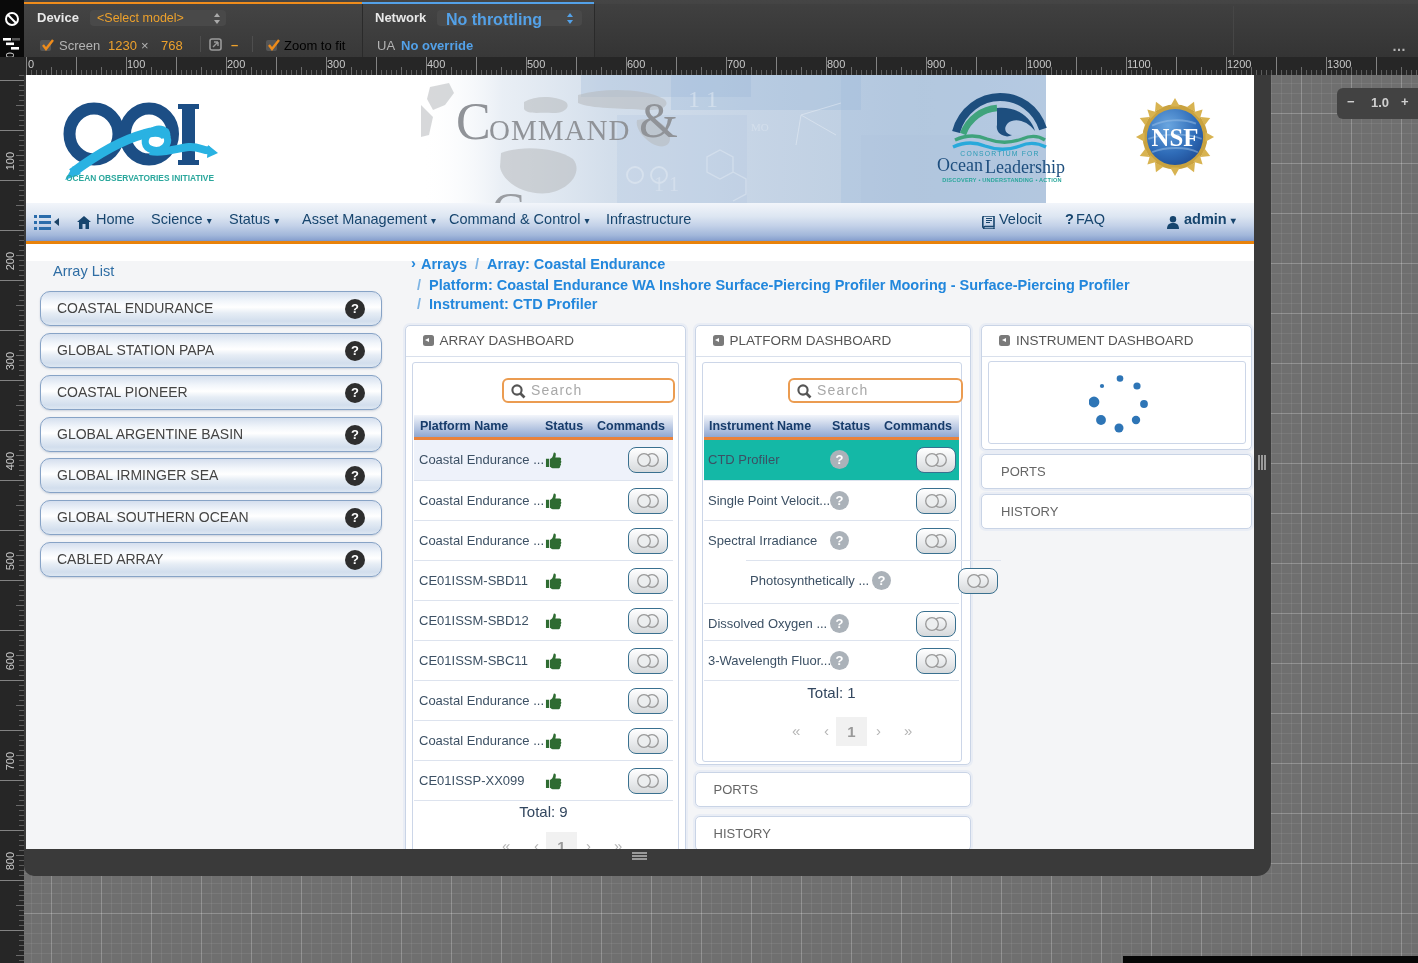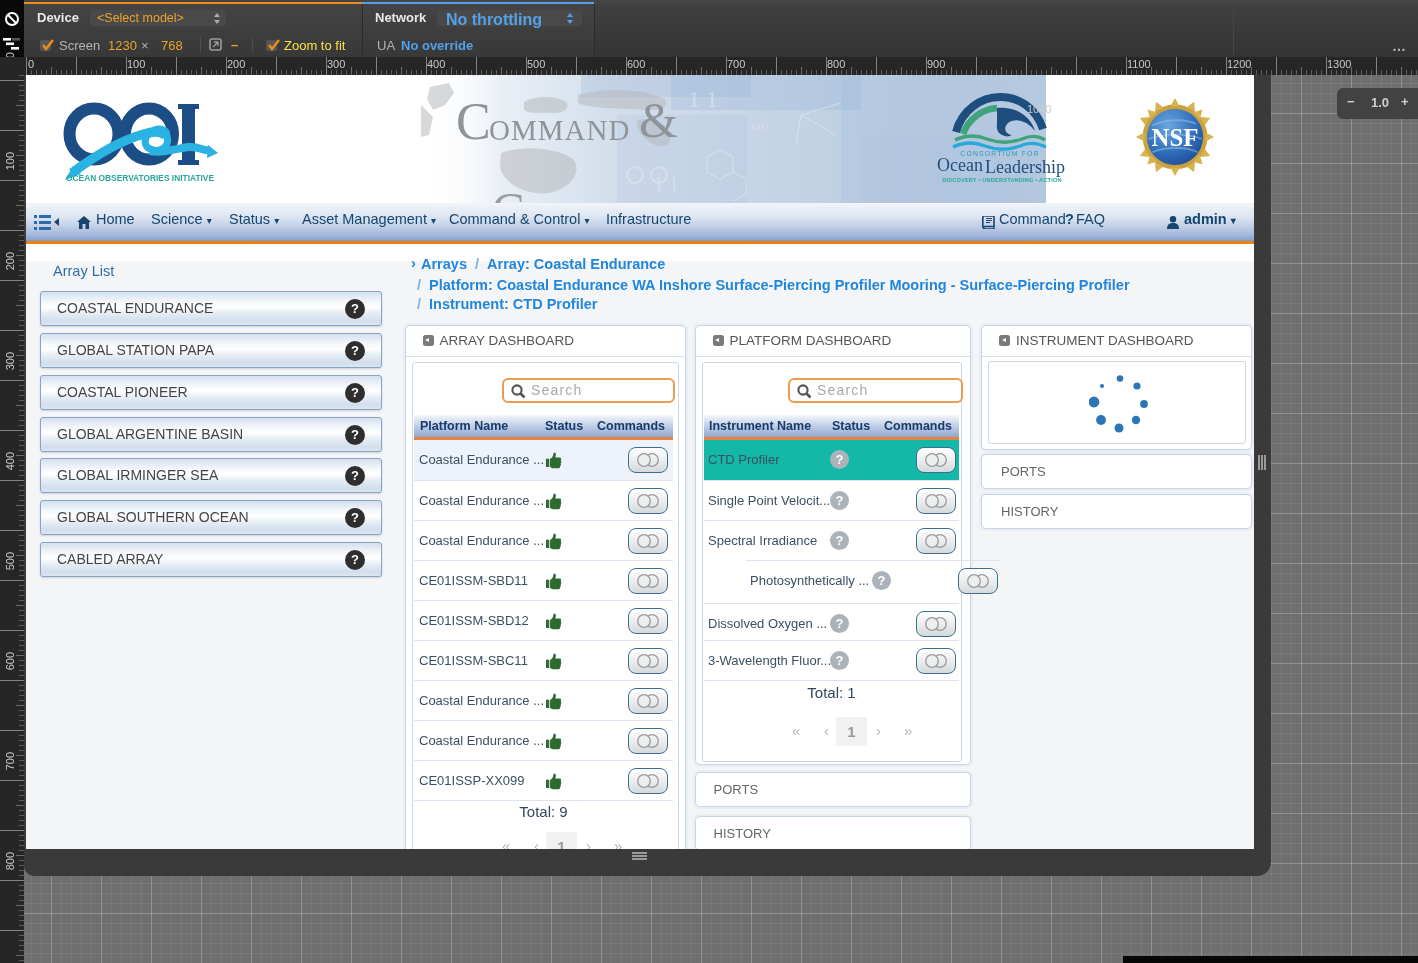--- a/index.html
+++ b/index.html
@@ -52,21 +52,21 @@
   #screen{position:absolute;left:26px;top:75px;width:1228px;height:774px;background:#fff;overflow:hidden;}
   #zoompill{position:absolute;left:1337px;top:88px;width:81px;height:31px;background:#424242;border-radius:6px 0 0 6px;color:#cfcfcf;font-size:13px;}
   #blackbar{position:absolute;left:1123px;top:956px;width:295px;height:7px;background:#070707;}
   
   .nav{position:absolute;left:0;top:128px;width:1228px;height:41px;
      background:linear-gradient(#f2f5fa,#dde6f2 35%,#c3d1e8 60%,#a2b7da 85%,#8aa2cf 97%,#7b95c8);
      border-bottom:3px solid #e8820a;font-size:14.5px;color:#17456e;}
   .navitem{position:absolute;top:8px;color:#17456e;}
   .content{position:absolute;left:0;top:172px;width:1228px;height:602px;background:#fff;}
   .contbg{position:absolute;left:0;top:14px;width:1228px;height:588px;background:#f4f5f7;}
-  .sidebtn{position:absolute;left:14px;width:342px;height:35px;border:1px solid #87a3c6;border-radius:3px;
+  .sidebtn{position:absolute;left:14px;width:342px;height:35px;border:1px solid #87a3c6;border-radius:10px;
      background:linear-gradient(#d5dfee,#f2f6fb 28%,#ffffff 46%,#e6edf5 64%,#d2deed 88%,#dde7f2);
      font-size:14px;color:#444;line-height:33px;padding-left:16px;box-shadow:0 1px 2px rgba(120,140,170,.35);}
   .qmark{position:absolute;right:16px;top:7px;width:20px;height:20px;border-radius:50%;background:#2e2e2e;color:#fff;
      font-size:13px;font-weight:bold;text-align:center;line-height:20px;}
   .crumb{position:absolute;font-size:14.5px;font-weight:bold;color:#2287dc;}
   .panel{position:absolute;background:#fff;border:1px solid #c9d4e6;border-radius:5px;box-shadow:0 0 0 2px rgba(200,215,240,.25);}
   .phead{position:absolute;left:0;top:0;right:0;height:31px;border-bottom:1px solid #d9e0ec;font-size:13.5px;color:#555;line-height:30px;}
   .pbody{position:absolute;background:#fff;border:1px solid #ccd6e8;border-radius:3px;}
   .collico{display:inline-block;width:11px;height:11px;background:#7a7a7a;border-radius:2.5px;position:relative;vertical-align:-1px;margin-right:6px;}
   .collico:after{content:"";position:absolute;left:2.5px;top:3px;border-right:4px solid #fff;border-top:2.5px solid transparent;border-bottom:2.5px solid transparent;}
@@ -123,21 +123,21 @@
       <rect x="1" y="1" width="11" height="11" rx="2" fill="none" stroke="#9a9a9a" stroke-width="1.6"></rect>
       <path d="M4 9l5-5M9 4v4M9 4H5" stroke="#9a9a9a" stroke-width="1.4" fill="none"></path>
     </svg>
   <span class="tborange" style="left:231px;top:37px;font-weight:bold">–</span>
   <div class="tbsep" style="left:252px;top:36px;height:16px;background:#4e4e4e"></div>
   <div class="cbx" style="left:266px;top:40px">
       <svg width="16" height="16" viewBox="0 0 16 16">
         <path d="M3 8l3 4 7-9" fill="none" stroke="#ef8c1b" stroke-width="2.4"></path>
       </svg>
     </div>
-  <span class="tbgray" style="left:284px;top:38px;color:#fde047">Zoom to fit</span>
+  <span class="tbgray" style="left:284px;top:38px;color:#000000">Zoom to fit</span>
 
   <span class="tbtxt" style="left:375px;top:10px">Network</span>
   <div class="pill" style="left:437px;top:10px;width:145px"></div>
   <span class="tbblue" style="left:446px;top:11px;font-size:16px">No throttling</span>
   <svg class="abs" style="left:566px;top:13px" width="8" height="11" viewBox="0 0 8 11">
       <path d="M4 0l3 4H1z" fill="#53a1e8"></path>
       <path d="M4 11l3-4H1z" fill="#53a1e8"></path>
     </svg>
   <span class="tbgray" style="left:377px;top:38px">UA</span>
   <span class="tbblue" style="left:401px;top:38px;font-size:13px">No override</span>
@@ -282,21 +282,21 @@
       <span class="navitem" style="left:125px">Science <span style="font-size:10px">▾</span></span>
       <span class="navitem" style="left:203px">Status <span style="font-size:10px">▾</span></span>
       <span class="navitem" style="left:276px">Asset Management <span style="font-size:10px">▾</span></span>
       <span class="navitem" style="left:423px">Command &amp; Control <span style="font-size:10px">▾</span></span>
       <span class="navitem" style="left:580px">Infrastructure</span>
       <svg class="abs" style="left:955px;top:13px" width="15" height="13" viewBox="0 0 15 13">
         <path d="M3.5 0 H13 V10.5 H4 Q2.6 10.5 2.6 11.7 Q2.6 13 4 13 H13 V11.5" fill="none" stroke="#17456e" stroke-width="1.6"></path>
         <path d="M3.5 0 Q1.8 0.2 1.8 2 V11.7" fill="none" stroke="#17456e" stroke-width="1.6"></path>
         <path d="M5 2.5 H11 M5 4.5 H11 M5 6.5 H9" stroke="#17456e" stroke-width="1.1"></path>
       </svg>
-      <span class="navitem" style="left:973px">Command</span>
+      <span class="navitem" style="left:973px">Velocit</span>
       <span class="navitem" style="left:1039px;font-weight:bold">?</span>
       <span class="navitem" style="left:1050px">FAQ</span>
       <svg class="abs" style="left:1141px;top:13px" width="12" height="13" viewBox="0 0 12 13" fill="#17456e">
         <circle cx="6" cy="3.2" r="3.2"></circle>
           <path d="M0 13 C0 8.5 2.5 7 6 7 C9.5 7 12 8.5 12 13 Z"></path>
       </svg>
       <span class="navitem" style="left:1158px;font-weight:bold">admin <span style="font-size:10px">▾</span></span>
     </div>
 
     <div class="content">
@@ -614,21 +614,21 @@
     <span class="hlab" style="left:4px">0</span>
   <span class="hlab" style="left: 103px;">100</span>
       <span class="hlab" style="left: 203px;">200</span>
       <span class="hlab" style="left: 303px;">300</span>
       <span class="hlab" style="left: 403px;">400</span>
       <span class="hlab" style="left: 503px;">500</span>
       <span class="hlab" style="left: 603px;">600</span>
       <span class="hlab" style="left: 703px;">700</span>
       <span class="hlab" style="left: 803px;">800</span>
       <span class="hlab" style="left: 903px;">900</span>
-      <span class="hlab" style="left: 1003px; margin-top: 45px;">1000</span>
+      <span class="hlab" style="left: 1003px;">1000</span>
       <span class="hlab" style="left: 1103px;">1100</span>
       <span class="hlab" style="left: 1203px;">1200</span>
       <span class="hlab" style="left: 1303px;">1300</span>
     </div>
   <div id="vruler">
       <span class="vlab" style="left: -5px; top: 4px; width: 30px; text-align: right;">0</span>
       <span class="vlab" style="left: -5px; top: 104px; width: 30px; text-align: right;">100</span>
       <span class="vlab" style="left: -5px; top: 204px; width: 30px; text-align: right;">200</span>
       <span class="vlab" style="left: -5px; top: 304px; width: 30px; text-align: right;">300</span>
       <span class="vlab" style="left: -5px; top: 404px; width: 30px; text-align: right;">400</span>

